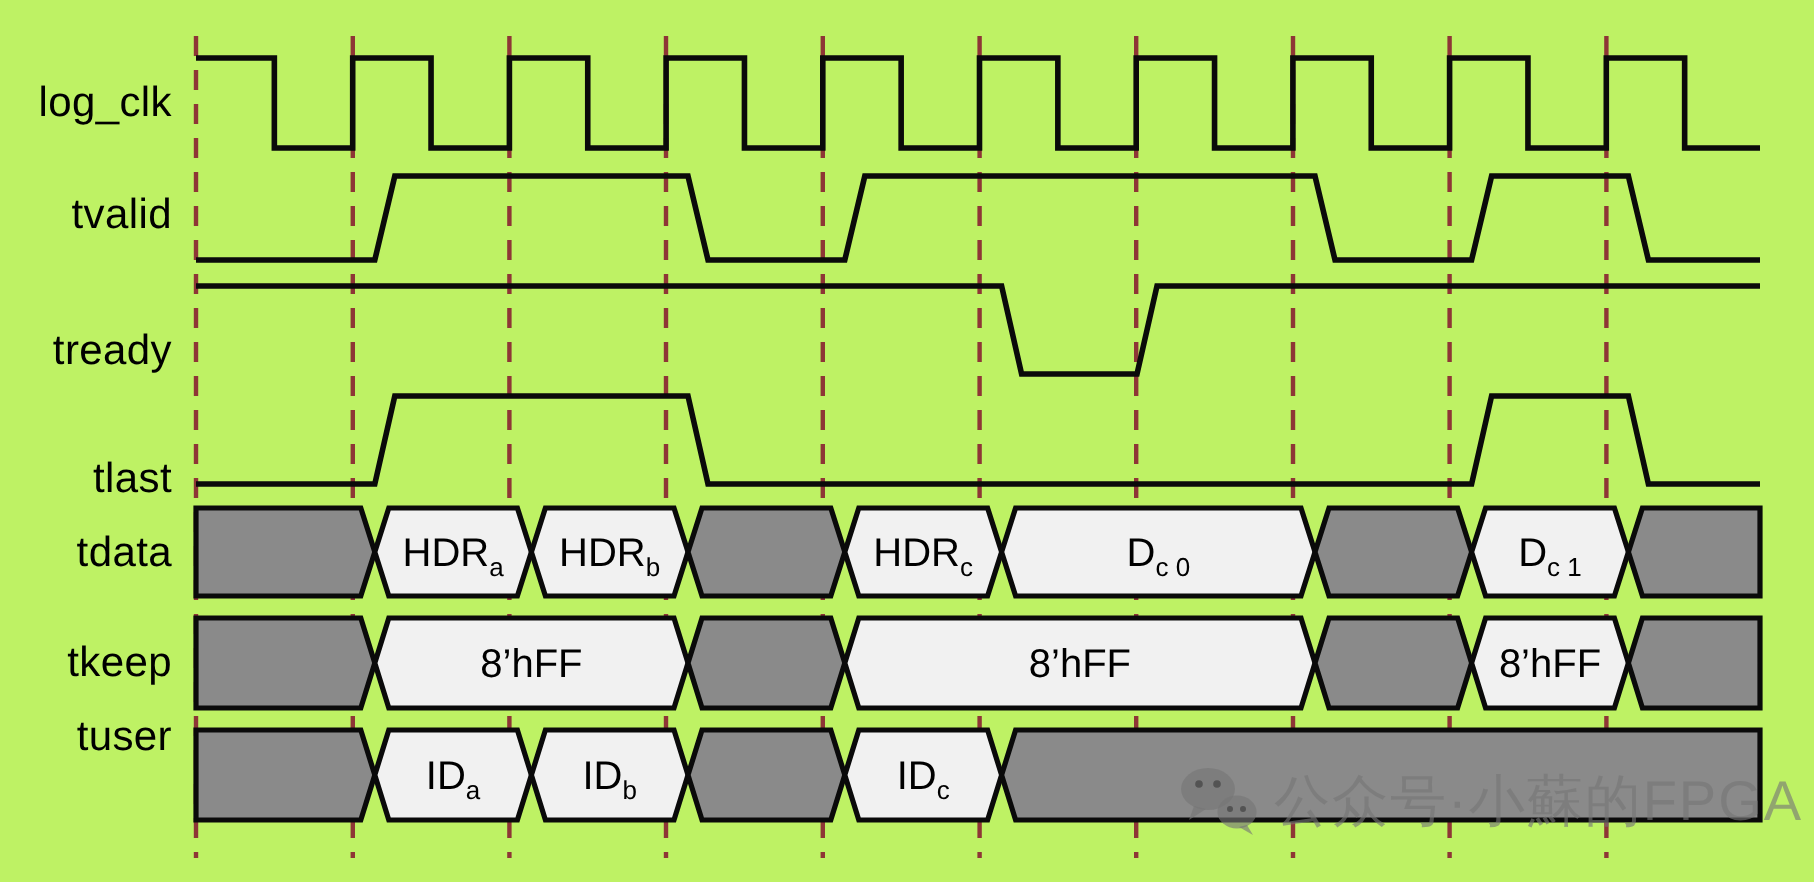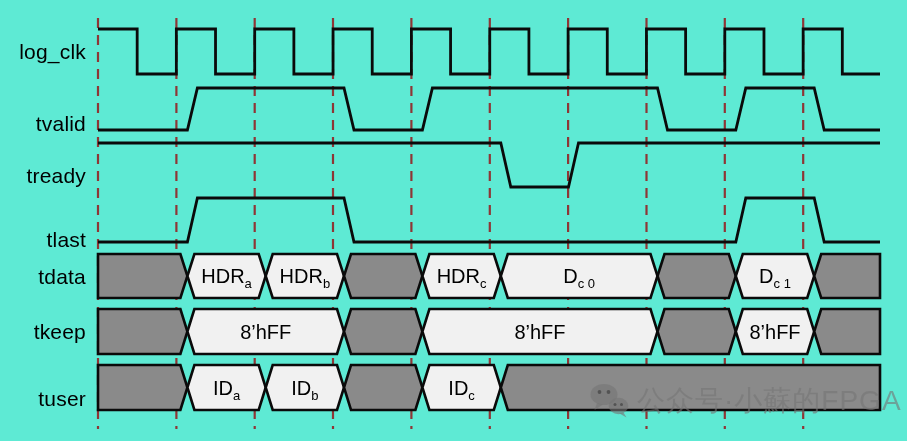--- a/index.html
+++ b/index.html
@@ -1,19 +1,19 @@
 <!DOCTYPE html>
 <html><head>
 <meta charset="utf-8">
 <style>
   html,body{margin:0;padding:0;background:#ffffff;}
   .stage{
     position:relative;
     width:907px;height:441px;
-    background:#5eead4;
+    background:#bef264;
     overflow:hidden;
     font-family:"Liberation Sans","DejaVu Sans",sans-serif;
   }
   .labels{position:absolute;left:0;top:0;width:88px;height:441px;}
   .sig-label{
     position:absolute;right:2px;width:86px;
     text-align:right;
     font-size:21px;line-height:24px;color:#000;
     letter-spacing:0.2px;
     white-space:nowrap;
@@ -33,26 +33,26 @@
     letter-spacing:1px;
   }
 </style>
 </head>
 <body>
 
 <div class="stage">
 
   <div class="labels">
     <div class="sig-label" style="top:40px">log_clk</div>
-    <div class="sig-label" style="top:112px">tvalid</div>
+    <div class="sig-label" style="top:96px">tvalid</div>
     <div class="sig-label" style="top:164px">tready</div>
     <div class="sig-label" style="top:228px">tlast</div>
     <div class="sig-label" style="top:320px">tkeep</div>
     <div class="sig-label" style="top:265px">tdata</div>
-    <div class="sig-label" style="top:387px">tuser</div>
+    <div class="sig-label" style="top:357px">tuser</div>
   </div>
 
   <svg id="wave" width="907" height="441" viewBox="0 0 907 441">
       <line x1="98" y1="18" x2="98" y2="429" stroke="#8e3636" stroke-width="2.2" stroke-dasharray="10 7"></line>
       <line x1="176.4" y1="18" x2="176.4" y2="429" stroke="#8e3636" stroke-width="2.2" stroke-dasharray="10 7"></line>
       <line x1="254.7" y1="18" x2="254.7" y2="429" stroke="#8e3636" stroke-width="2.2" stroke-dasharray="10 7"></line>
       <line x1="333" y1="18" x2="333" y2="429" stroke="#8e3636" stroke-width="2.2" stroke-dasharray="10 7"></line>
       <line x1="411.4" y1="18" x2="411.4" y2="429" stroke="#8e3636" stroke-width="2.2" stroke-dasharray="10 7"></line>
       <line x1="489.8" y1="18" x2="489.8" y2="429" stroke="#8e3636" stroke-width="2.2" stroke-dasharray="10 7"></line>
       <line x1="568.1" y1="18" x2="568.1" y2="429" stroke="#8e3636" stroke-width="2.2" stroke-dasharray="10 7"></line>

